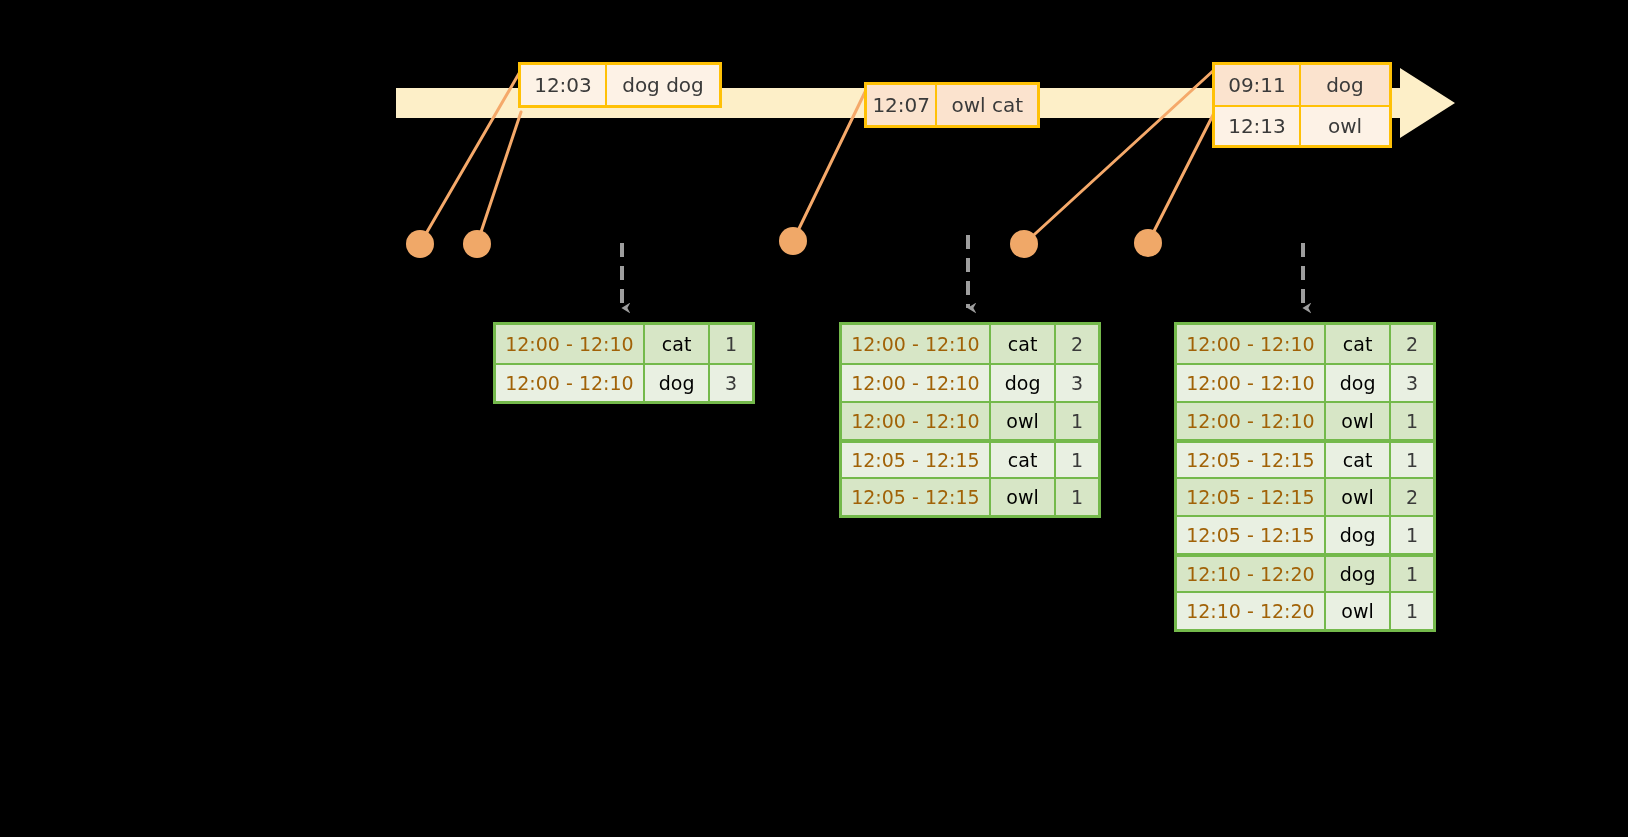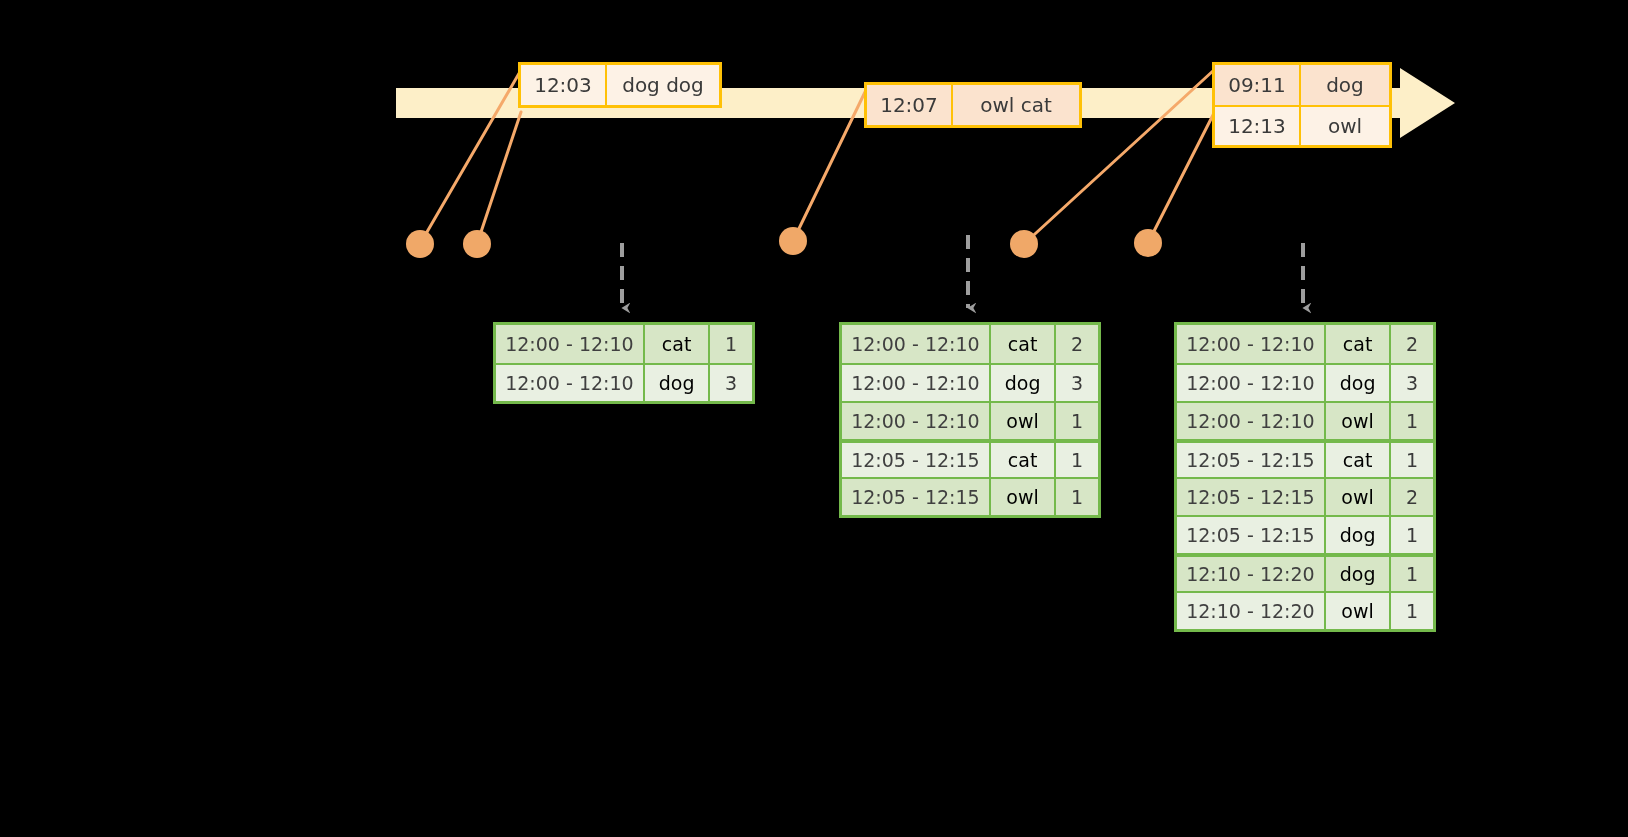--- a/index.html
+++ b/index.html
@@ -82,21 +82,21 @@
   }
   .res-row.shade-a { background: #D7E6C6; }
   .res-row.shade-b { background: #E9F0E2; }
   .res-row + .res-row { border-top: 2px solid #74B94B; }
   .res-row.group-sep { border-top: 4px solid #74B94B; }
   .res-win {
     display: flex;
     align-items: center;
     justify-content: center;
     font-size: 19px;
-    color: #404040;
+    color: #a16207;
     border-right: 2px solid #74B94B;
     box-sizing: border-box;
     white-space: nowrap;
   }
   .res-word {
     display: flex;
     align-items: center;
     justify-content: center;
     font-size: 19px;
     color: #000000;
@@ -151,21 +151,21 @@
     </g>
   </svg>
 
   <div id="events-container">
       <div class="event-group" style="left: 518px; top: 62px; width: 204px;">
         <div class="event-row shade-b">
           <div class="ev-time">12:03</div>
           <div class="ev-words">dog dog</div>
         </div>
       </div>
-      <div class="event-group" style="left: 864px; top: 82px; width: 218px;">
+      <div class="event-group" style="left: 864px; top: 82px; width: 176px;">
         <div class="event-row shade-a">
           <div class="ev-time">12:07</div>
           <div class="ev-words">owl cat</div>
         </div>
       </div>
       <div class="event-group" style="left: 1212px; top: 62px; width: 180px;">
         <div class="event-row shade-a">
           <div class="ev-time">09:11</div>
           <div class="ev-words">dog</div>
         </div>

